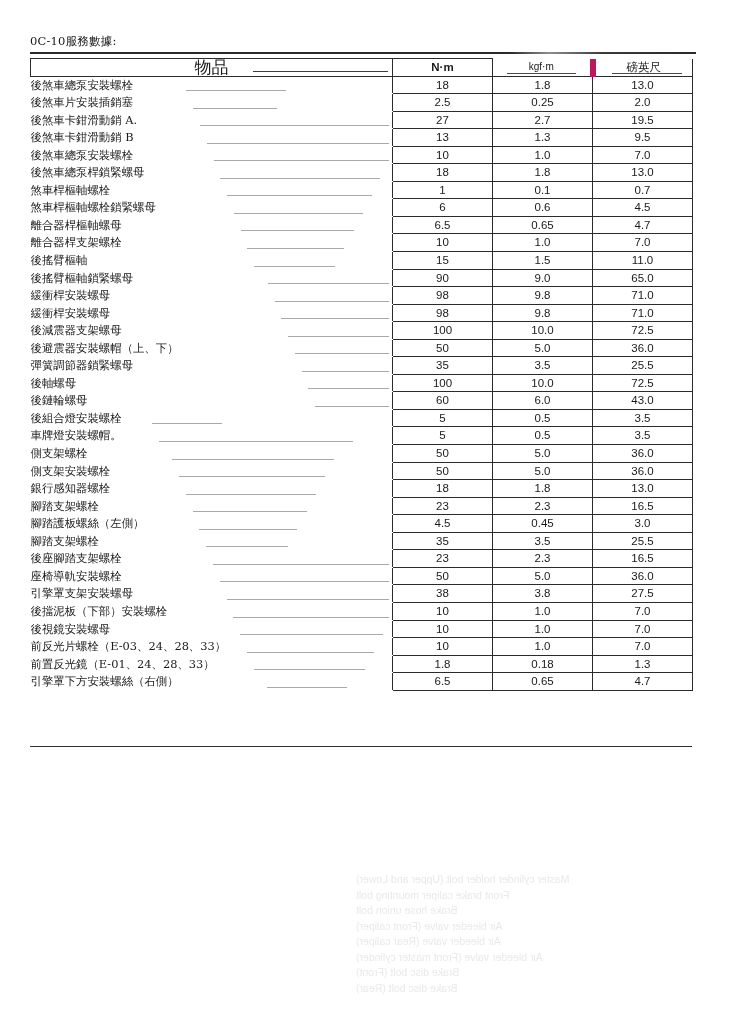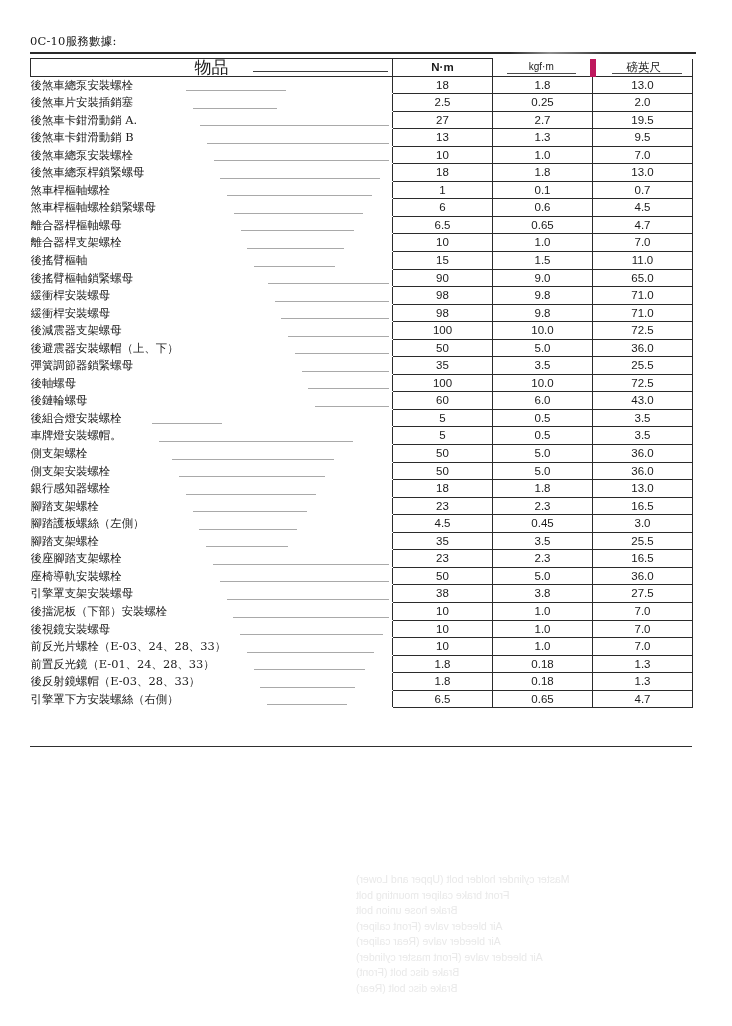--- a/index.html
+++ b/index.html
@@ -406,26 +406,20 @@
           <td class="num">1.0</td>
           <td class="num last">7.0</td>
         </tr>
         <tr>
           <td class="item"><span>前置反光鏡（E-01、24、28、33）</span><span class="ghost-rule" style="left: 223px; width: 111px;"></span></td>
           <td class="num">1.8</td>
           <td class="num">0.18</td>
           <td class="num last">1.3</td>
         </tr>
         <tr>
-          <td class="item"><span>後反射鏡螺帽（E-03、28、33）</span><span class="ghost-rule" style="left: 229px; width: 95px;"></span></td>
-          <td class="num">1.8</td>
-          <td class="num">0.18</td>
-          <td class="num last">1.3</td>
-        </tr>
-        <tr>
           <td class="item"><span>引擎罩下方安裝螺絲（右側）</span><span class="ghost-rule" style="left: 236px; width: 80px;"></span></td>
           <td class="num">6.5</td>
           <td class="num">0.65</td>
           <td class="num last">4.7</td>
         </tr>
       </tbody>
   </table>
 </div>
 
 <div class="bottom-rule" id="bottom-rule" style="top: 746px;"></div>

